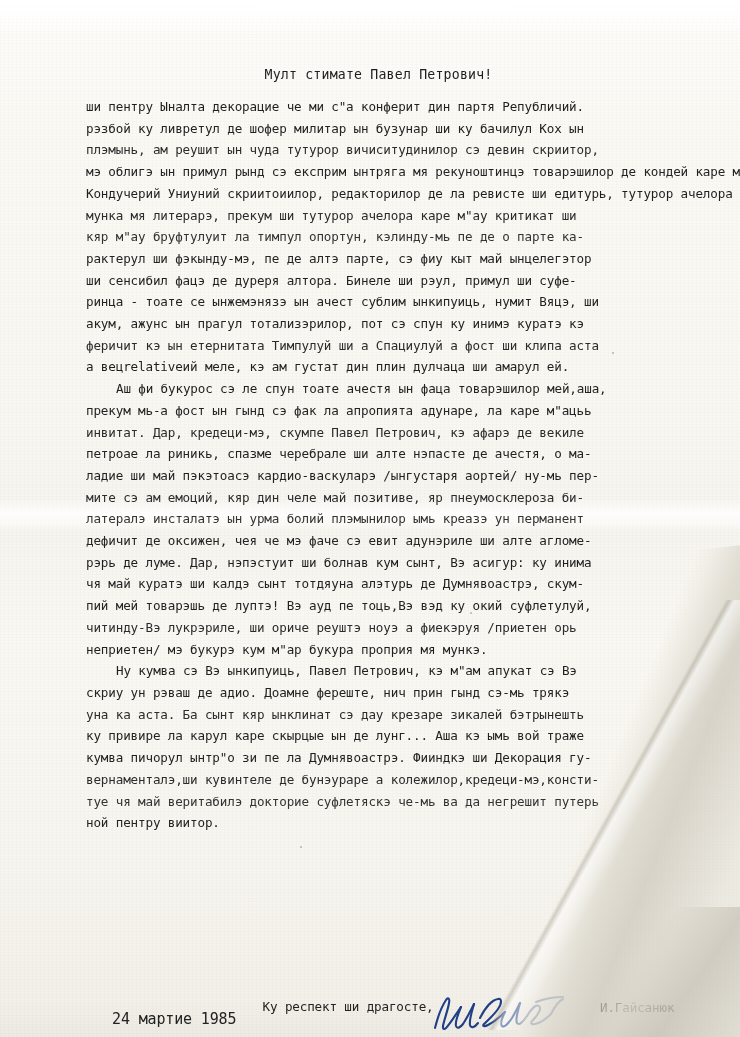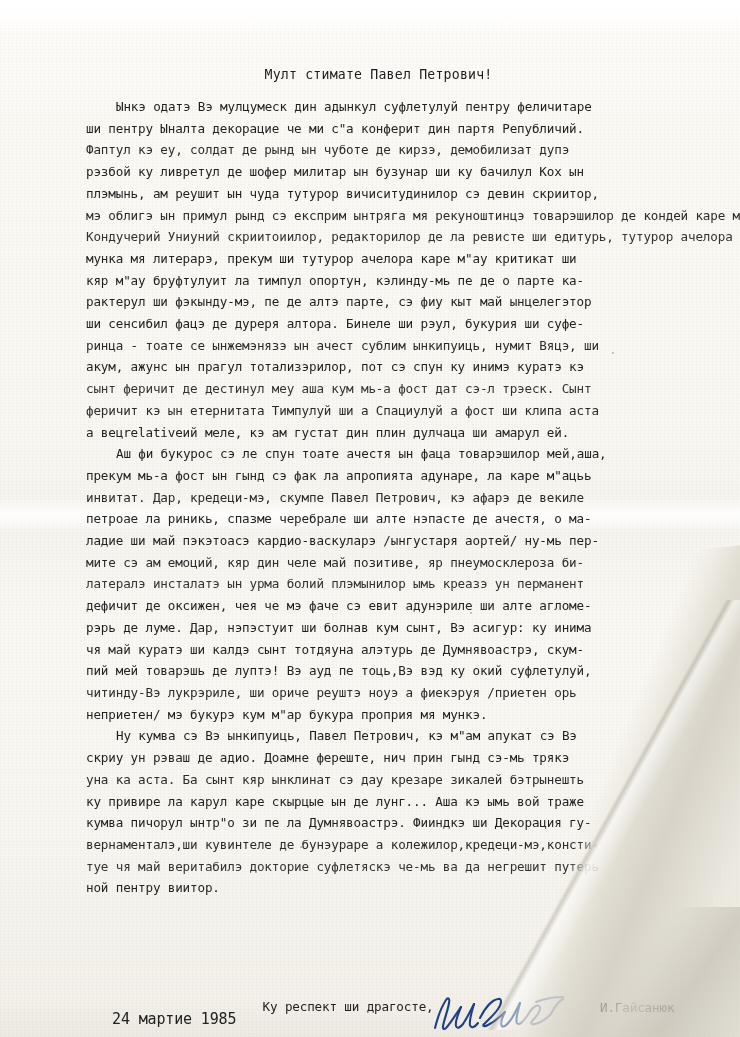--- a/index.html
+++ b/index.html
@@ -202,34 +202,31 @@
   <div id="paper-grain"></div>
   <div id="band-top"></div>
   <div id="band-mid"></div>
 
   <div id="typed">
 
     <div class="salutation">Мулт стимате Павел Петрович!</div>
 
     <div id="body-block">
       <p class="para" id="p1">
-          <span class="ln"><span class="indent"></span>Ынкэ одатэ Вэ мулцумеск дин адынкул суфлетулуй пентру феличитаре</span>
           <span class="ln">ши пентру Ыналта декорацие че ми с"а конферит дин партя Републичий.</span>
-          <span class="ln">Фаптул кэ еу, солдат де рынд ын чуботе де кирзэ, демобилизат дупэ</span>
           <span class="ln">рэзбой ку ливретул де шофер милитар ын бузунар ши ку бачилул Кох ын</span>
           <span class="ln">плэмынь, ам реушит ын чуда тутурор вичиситудинилор сэ девин скриитор,</span>
           <span class="ln">мэ облигэ ын примул рынд сэ експрим ынтряга мя рекуноштинцэ товарэшилор де кондей каре м"ау ындрумат ши м"ау ынкуражат пе паркурс - деч,</span>
           <span class="ln">Кондучерий Униуний скриитоиилор, редакторилор де ла ревисте ши едитурь, тутурор ачелора каре ау манифестат грижэ ши бунэвоинцэ фацэ де</span>
           <span class="ln">мунка мя литерарэ, прекум ши тутурор ачелора каре м"ау критикат ши</span>
           <span class="ln">кяр м"ау бруфтулуит ла тимпул опортун, кэлинду-мь пе де о парте ка-</span>
           <span class="ln">рактерул ши фэкынду-мэ, пе де алтэ парте, сэ фиу кыт май ынцелегэтор</span>
-          <span class="ln">ши сенсибил фацэ де дуреря алтора. Бинеле ши рэул, букурия ши суфе-</span>
+          <span class="ln">ши сенсибил фацэ де дуреря алтора. Бинеле ши рэул, примул ши суфе-</span>
           <span class="ln">ринца - тоате се ынжемэнязэ ын ачест сублим ынкипуиць, нумит Вяцэ, ши</span>
           <span class="ln">акум, ажунс ын прагул тотализэрилор, пот сэ спун ку инимэ куратэ кэ</span>
-          <span class="ln">сынт феричит де дестинул меу аша кум мь-а фост дат сэ-л трэеск. Сынт</span>
           <span class="ln">феричит кэ ын етернитата Тимпулуй ши а Спациулуй а фост ши клипа аста</span>
           <span class="ln">а вецrelativeий меле, кэ ам густат дин плин дулчаца ши амарул ей.</span>
         </p>
       <p class="para" id="p2">
           <span class="ln"><span class="indent"></span>Аш фи букурос сэ ле спун тоате ачестя ын фаца товарэшилор мей,аша,</span>
           <span class="ln">прекум мь-а фост ын гынд сэ фак ла апропията адунаре, ла каре м"ацьь</span>
           <span class="ln">инвитат. Дар, кредеци-мэ, скумпе Павел Петрович, кэ афарэ де векиле</span>
           <span class="ln">петроае ла риникь, спазме черебрале ши алте нэпасте де ачестя, о ма-</span>
           <span class="ln">ладие ши май пэкэтоасэ кардио-васкуларэ /ынгустаря аортей/ ну-мь пер-</span>
           <span class="ln">мите сэ ам емоций, кяр дин челе май позитиве, яр пнеумосклероза би-</span>

